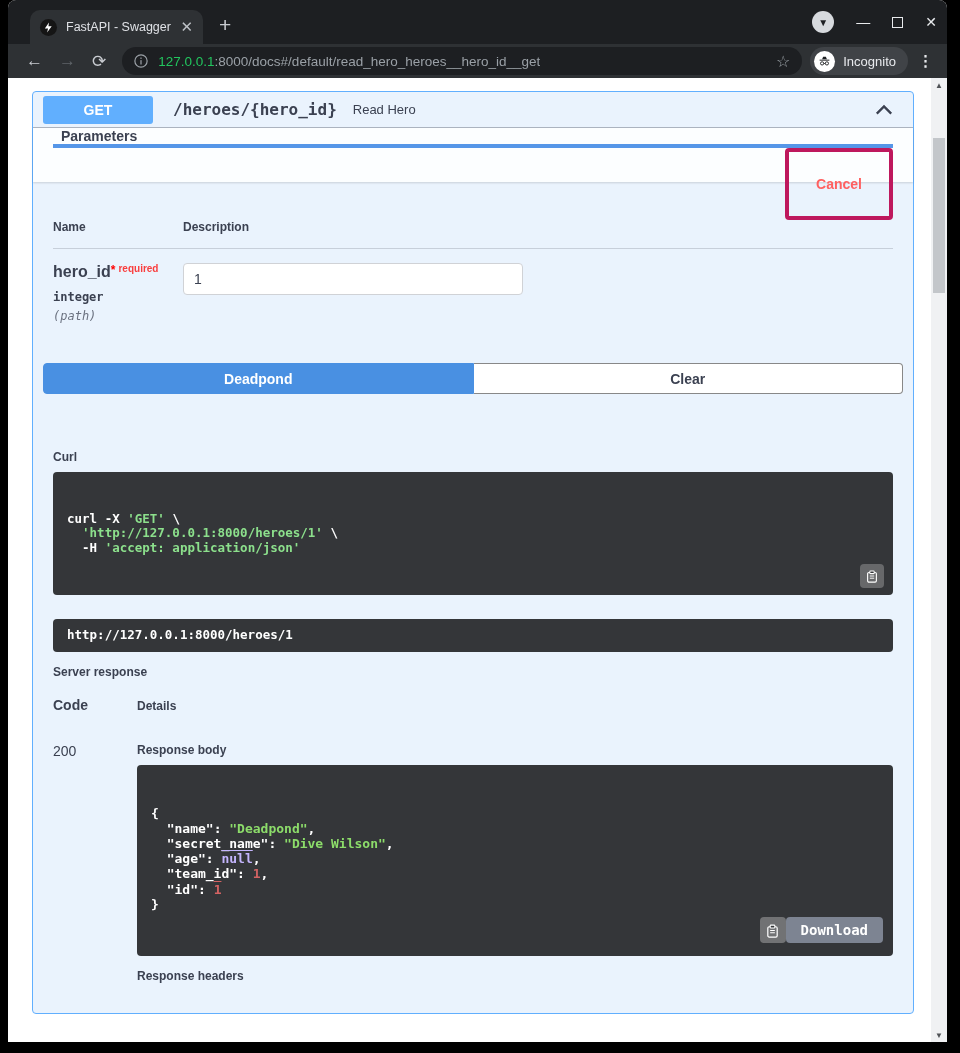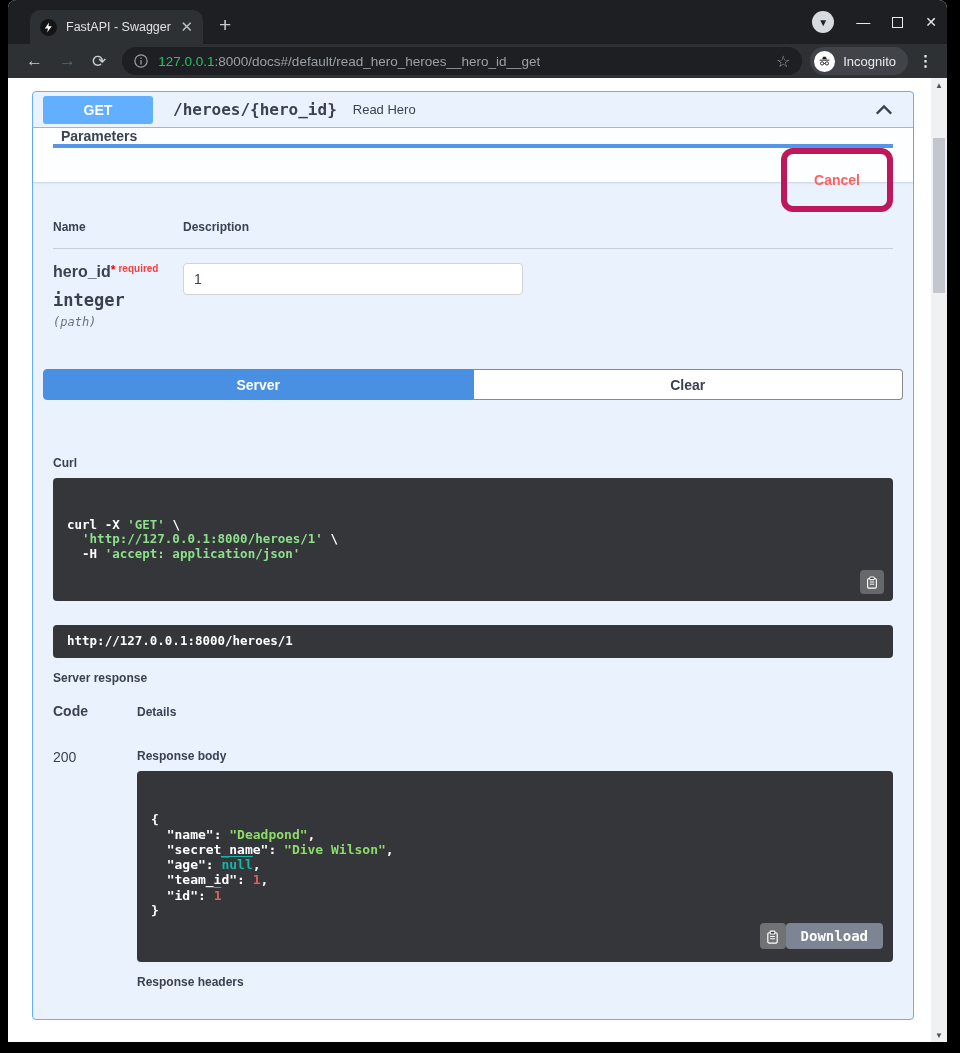--- a/index.html
+++ b/index.html
@@ -41,50 +41,50 @@
   .opblock { border:1px solid #61affe; border-radius:4px; background:#eaf3fd; }
   .op-header { height:36px; display:flex; align-items:center; padding:0 10px; border-bottom:1px solid rgba(59,65,81,.35); }
   .method-badge { width:110px; height:28px; background:#61affe; border-radius:3px; color:#fff; font-weight:bold; font-size:14px; display:flex; align-items:center; justify-content:center; }
   .op-path { font-family:"DejaVu Sans Mono", monospace; font-weight:bold; font-size:16px; margin-left:20px; }
   .op-summary { font-size:13px; margin-left:16px; }
   .chev { margin-left:auto; margin-right:10px; display:flex; }
 
   .sec-header { background:rgba(255,255,255,.85); box-shadow:0 1px 2px rgba(0,0,0,.15); display:flex; align-items:flex-end; padding:0 20px; position:relative;flex-direction:column; }
   .params-header { height:54px; }
   .tab-item { align-self:stretch; display:flex; align-items:center; padding:0 8px; font-weight:bold; font-size:14px; border-bottom:4px solid #5596e8; }
-  .cancel-btn { margin-left:auto; border:6px solid #be185d; color:#ff6060; background:transparent; font-weight:bold; font-size:14px; padding:18px 27px; border-radius:12px; font-family:inherit; }
+  .cancel-btn { margin-left:auto; border:4px solid #be185d; color:#ff6060; background:transparent; font-weight:bold; font-size:14px; padding:24px 27px; border-radius:4px; font-family:inherit; }
 
   .params-area { padding:32px 20px 0; }
   .cols-head { display:flex; font-size:12px; font-weight:bold; padding:6px 0 14px; border-bottom:1px solid rgba(59,65,81,.2); }
   .col-name { width:130px; flex:none; }
   .param-row { display:flex; padding-top:14px; }
   .pname { font-size:16px; font-weight:bold; }
   .req-star { color:#f00; font-size:12px; vertical-align:top; }
   .req-label { color:#f93e3e; font-size:10px; vertical-align:top; margin-left:3px; }
-  .ptype { font-family:"DejaVu Sans Mono", monospace; font-weight:bold; font-size:17px; margin-top:9px; }
+  .ptype { font-family:"DejaVu Sans Mono", monospace; font-weight:bold; font-size:12px; margin-top:9px; }
   .ploc { font-family:"DejaVu Sans Mono", monospace; font-style:italic; font-size:12px; color:#6b7280; margin-top:5px; }
   .param-input { width:340px; height:32px; border:1px solid #d0d2d6; border-radius:4px; padding:0 10px; font-size:14px; font-family:inherit; color:#3b4151; background:#fff; }
 
   .execute-row { display:flex; margin:40px 10px 0; height:31px; }
   .execute-btn { flex:1; background:#4990e2; border:1px solid #4990e2; border-radius:4px 0 0 4px; color:#fff; font-weight:bold; font-size:14px; font-family:inherit; }
   .clear-btn { flex:1; background:#fff; border:1px solid #888; border-left:none; border-radius:0 4px 4px 0; color:#3b4151; font-weight:bold; font-size:14px; font-family:inherit; }
   .after-exec { height:30px; }
 
   .responses-header { height:48px; font-weight:bold; font-size:15px; border-top:1px solid rgba(59,65,81,.2); }
 
   .resp-area { padding:26px 20px 30px; }
   .mini-label { font-size:12px; font-weight:bold; }
   .codeblock { background:#343639; border-radius:4px; padding:10px 14px; font-family:"DejaVu Sans Mono", monospace; font-weight:bold; font-size:12.5px; line-height:1.18; color:#fff; position:relative; margin-top:8px; white-space:pre; overflow:hidden; }
   .codeblock div { min-height:14.8px; }
   .tok-plain { color:#ffffff; }
   .tok-key { color:#ffffff; }
   .tok-str { color:#8cdc6a; }
   .tok-strc { color:#8ce08c; }
   .tok-num { color:#d36363; }
-  .tok-lit { color:#14b8a6; }
+  .tok-lit { color:#c4b5fd; }
   .ov { text-decoration:overline; }
   .copy-btn { position:absolute; right:9px; bottom:7px; width:24px; height:24px; background:rgba(255,255,255,.25); border:none; border-radius:4px; display:flex; align-items:center; justify-content:center; }
   .urlblock { padding:9px 14px; }
   .spacer14 { height:16px; }
   .spacer12 { height:13px; }
 
   .live-head { display:flex; align-items:baseline; margin-top:18px; }
   .code-col { width:84px; flex:none; }
   .th-lg { font-size:14px; font-weight:bold; }
   .th-sm { font-size:12px; font-weight:bold; }
@@ -187,21 +187,21 @@
               <div class="ptype">integer</div>
               <div class="ploc">(path)</div>
             </div>
             <div>
               <input class="param-input" type="text" value="1" style="">
             </div>
           </div>
         </div>
 
         <div class="execute-row">
-          <button class="execute-btn">Server</button>
+          <button class="execute-btn">Deadpond</button>
           <button class="clear-btn">Clear</button>
         </div>
         <div class="after-exec"></div>
 
 
         <div class="resp-area">
 
           <div class="mini-label">Curl</div>
           <div class="codeblock">
             <div><span class="tok-plain">curl -X </span><span class="tok-strc">'GET'</span><span class="tok-plain"> \</span></div><div><span class="tok-plain">  </span><span class="tok-strc">'http://127.0.0.1:8000/heroes/1'</span><span class="tok-plain"> \</span></div><div><span class="tok-plain">  -H </span><span class="tok-strc">'accept: application/json'</span></div><button class="copy-btn">

